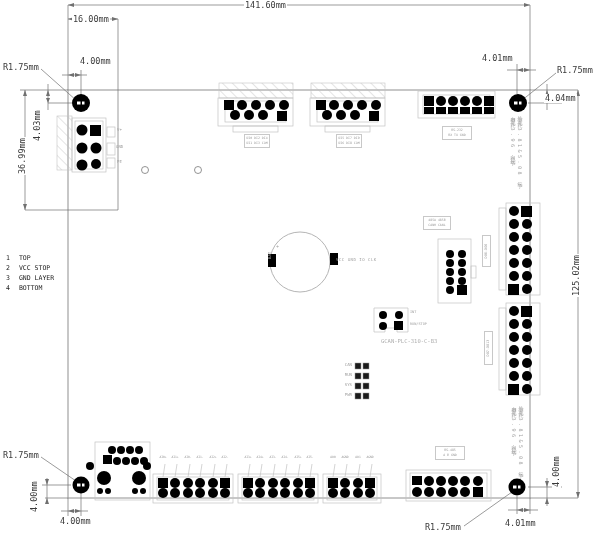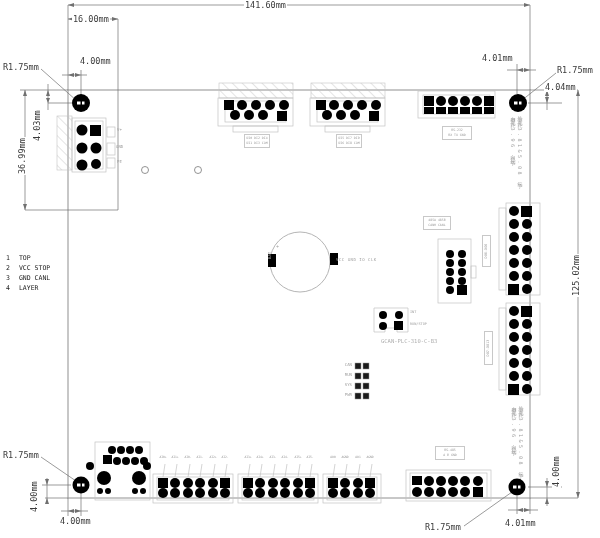--- a/index.html
+++ b/index.html
@@ -394,45 +394,45 @@
 </svg>
 
 <div class="dtx" style="left:244px;top:1px">141.60mm</div>
 <div class="dtx" style="left:72px;top:15px">16.00mm</div>
 <div class="dtx" style="left:2px;top:63px">R1.75mm</div>
 <div class="dtx" style="left:79px;top:57px">4.00mm</div>
 <div class="dtx rot" style="left:33px;top:142px">4.03mm</div>
 <div class="dtx rot" style="left:18px;top:175px">36.99mm</div>
 <div class="dtx" style="left:481px;top:54px">4.01mm</div>
 <div class="dtx" style="left:556px;top:66px">R1.75mm</div>
-<div class="dtx" style="left:544px;top:83px">4.04mm</div>
+<div class="dtx" style="left:544px;top:94px">4.04mm</div>
 <div class="dtx rot" style="left:572px;top:297px">125.02mm</div>
 <div class="dtx rot" style="left:552px;top:488px">4.00mm</div>
 <div class="dtx" style="left:504px;top:519px">4.01mm</div>
 <div class="dtx" style="left:424px;top:523px">R1.75mm</div>
 <div class="dtx" style="left:2px;top:451px">R1.75mm</div>
 <div class="dtx rot" style="left:30px;top:513px">4.00mm</div>
 <div class="dtx" style="left:59px;top:517px">4.00mm</div>
 
 <div class="lg">
   <div class="lgrow">
     <span>1</span>
     <span>TOP</span>
   </div>
   <div class="lgrow">
     <span>2</span>
     <span>VCC STOP</span>
   </div>
   <div class="lgrow">
     <span>3</span>
-    <span>GND CANL</span>
+    <span>GND LAYER</span>
   </div>
   <div class="lgrow">
     <span>4</span>
-    <span>LAYER</span>
+    <span>BOTTOM</span>
   </div>
 </div>
 
 <div class="sk" style="left:117px;top:128px">V+</div>
 <div class="sk" style="left:116px;top:145px">GND</div>
 <div class="sk" style="left:117px;top:160px">PE</div>
 
 <div class="sk rot" style="left:268px;top:259px">BAT</div>
 <div class="sk" style="left:276px;top:244px;font-size:5px">+</div>
 <div class="sk" style="left:336px;top:258px;letter-spacing:0.5px">VCC GND IO CLK</div>

